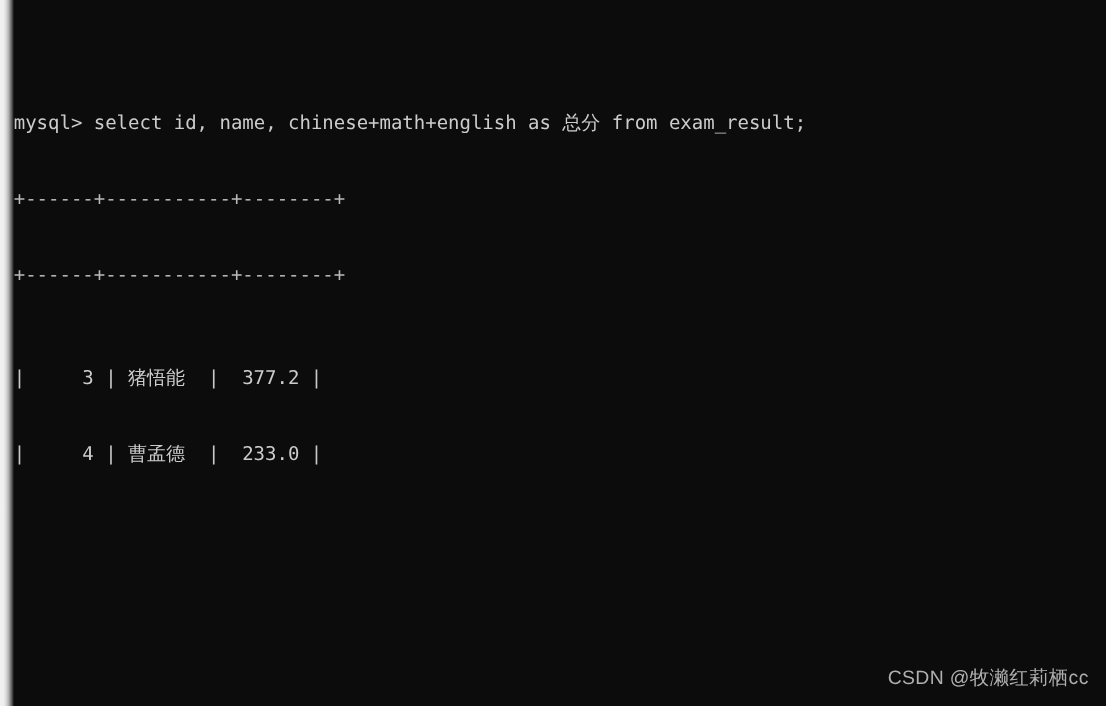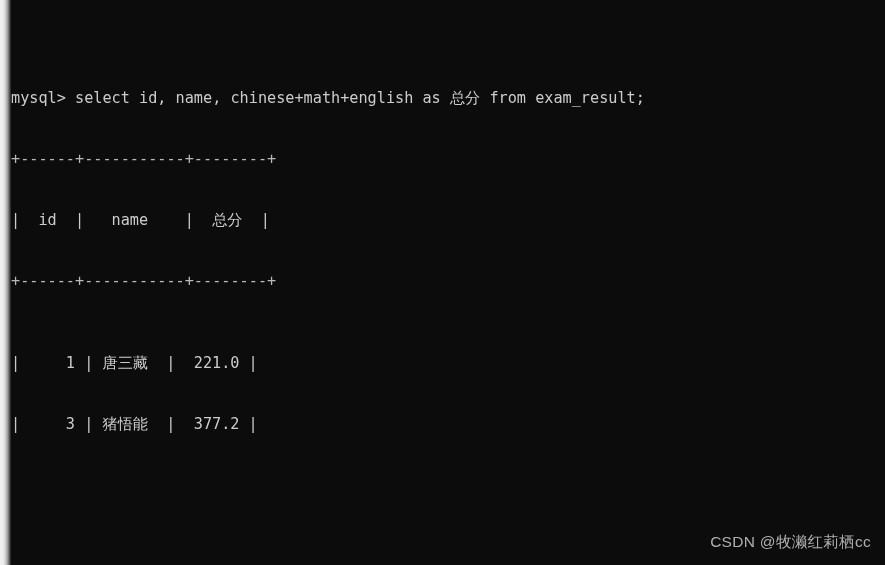--- a/index.html
+++ b/index.html
@@ -76,25 +76,24 @@
 
 <div id="terminal">
 
   <div id="left-strip"></div>
 
   <div id="console">
 
     
     <div class="line txt">mysql&gt; select id, name, chinese+math+english as 总分 from exam_result;</div>
     <div class="line rule">+------+-----------+--------+</div>
-    <div class="line txt">|  id  |   name    |  总分  |</div>
     <div class="line rule">+------+-----------+--------+</div>
 
-    <div class="line txt"><span class="cell-bar">|</span><span>     1</span><span class="cell-bar"> | </span><span>唐三藏</span><span class="cell-bar">  |  </span><span>221.0</span><span class="cell-bar"> |</span></div>
     <div class="line txt"><span class="cell-bar">|</span><span>     3</span><span class="cell-bar"> | </span><span>猪悟能</span><span class="cell-bar">  |  </span><span>377.2</span><span class="cell-bar"> |</span></div>
+    <div class="line txt"><span class="cell-bar">|</span><span>     4</span><span class="cell-bar"> | </span><span>曹孟德</span><span class="cell-bar">  |  </span><span>233.0</span><span class="cell-bar"> |</span></div>
     
     
     
 
     
     
     
 
     
     

